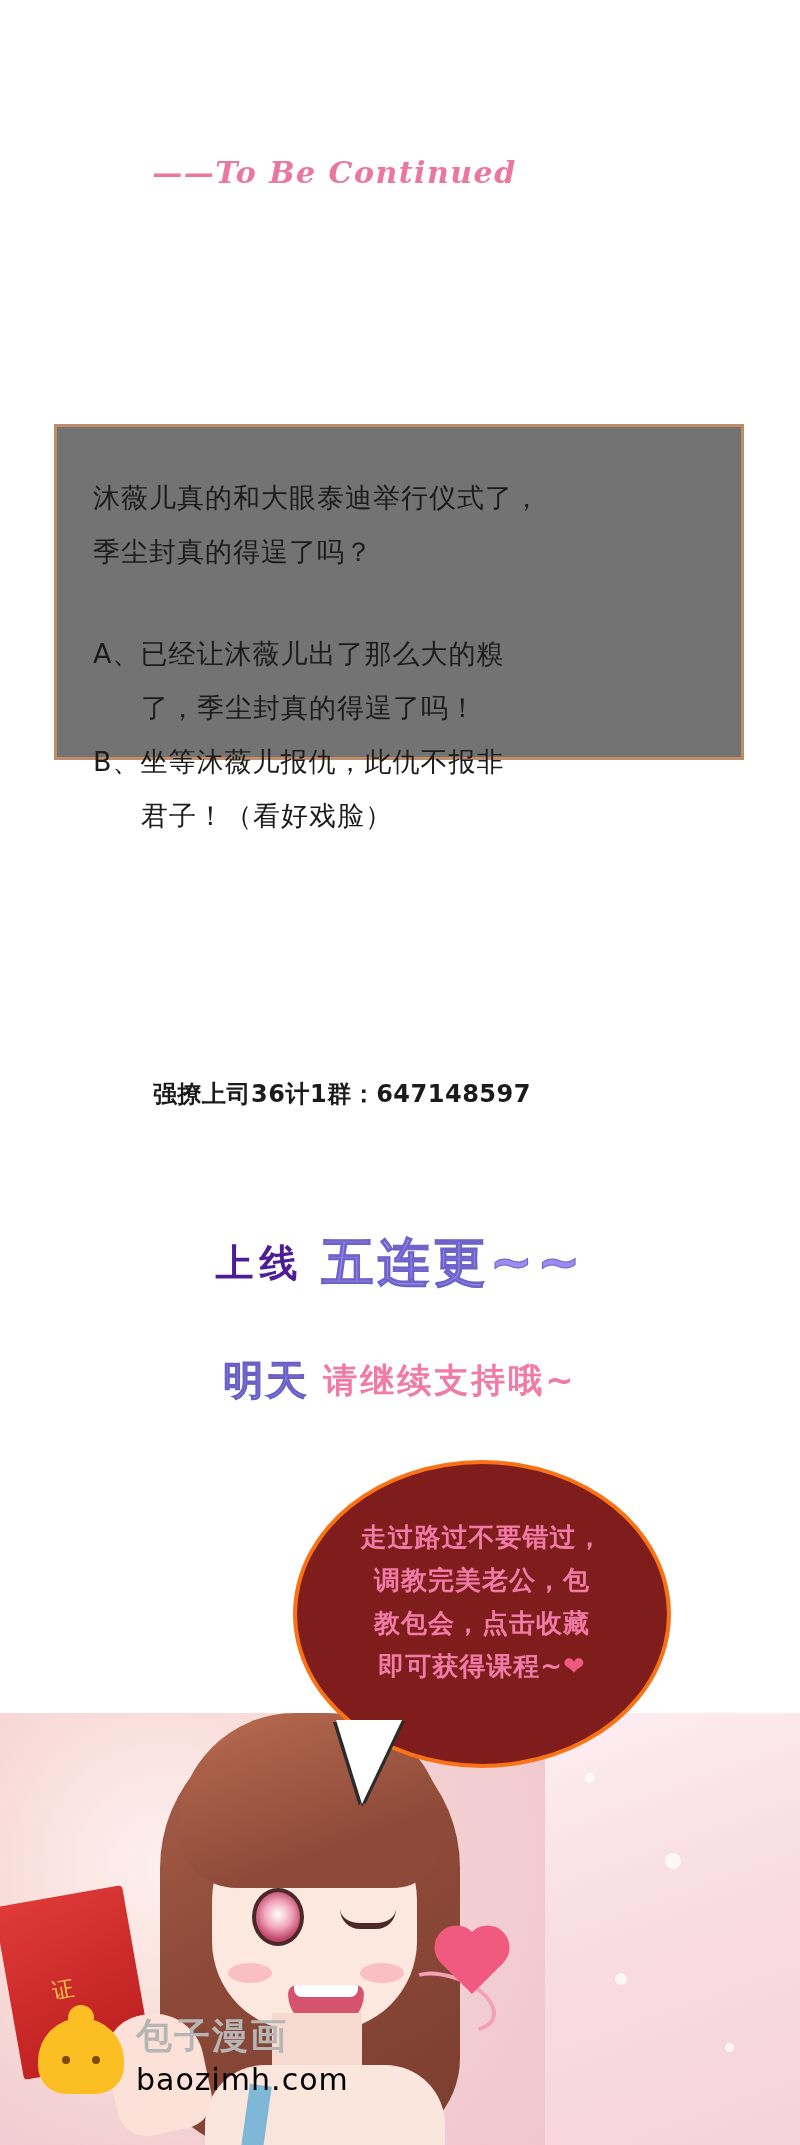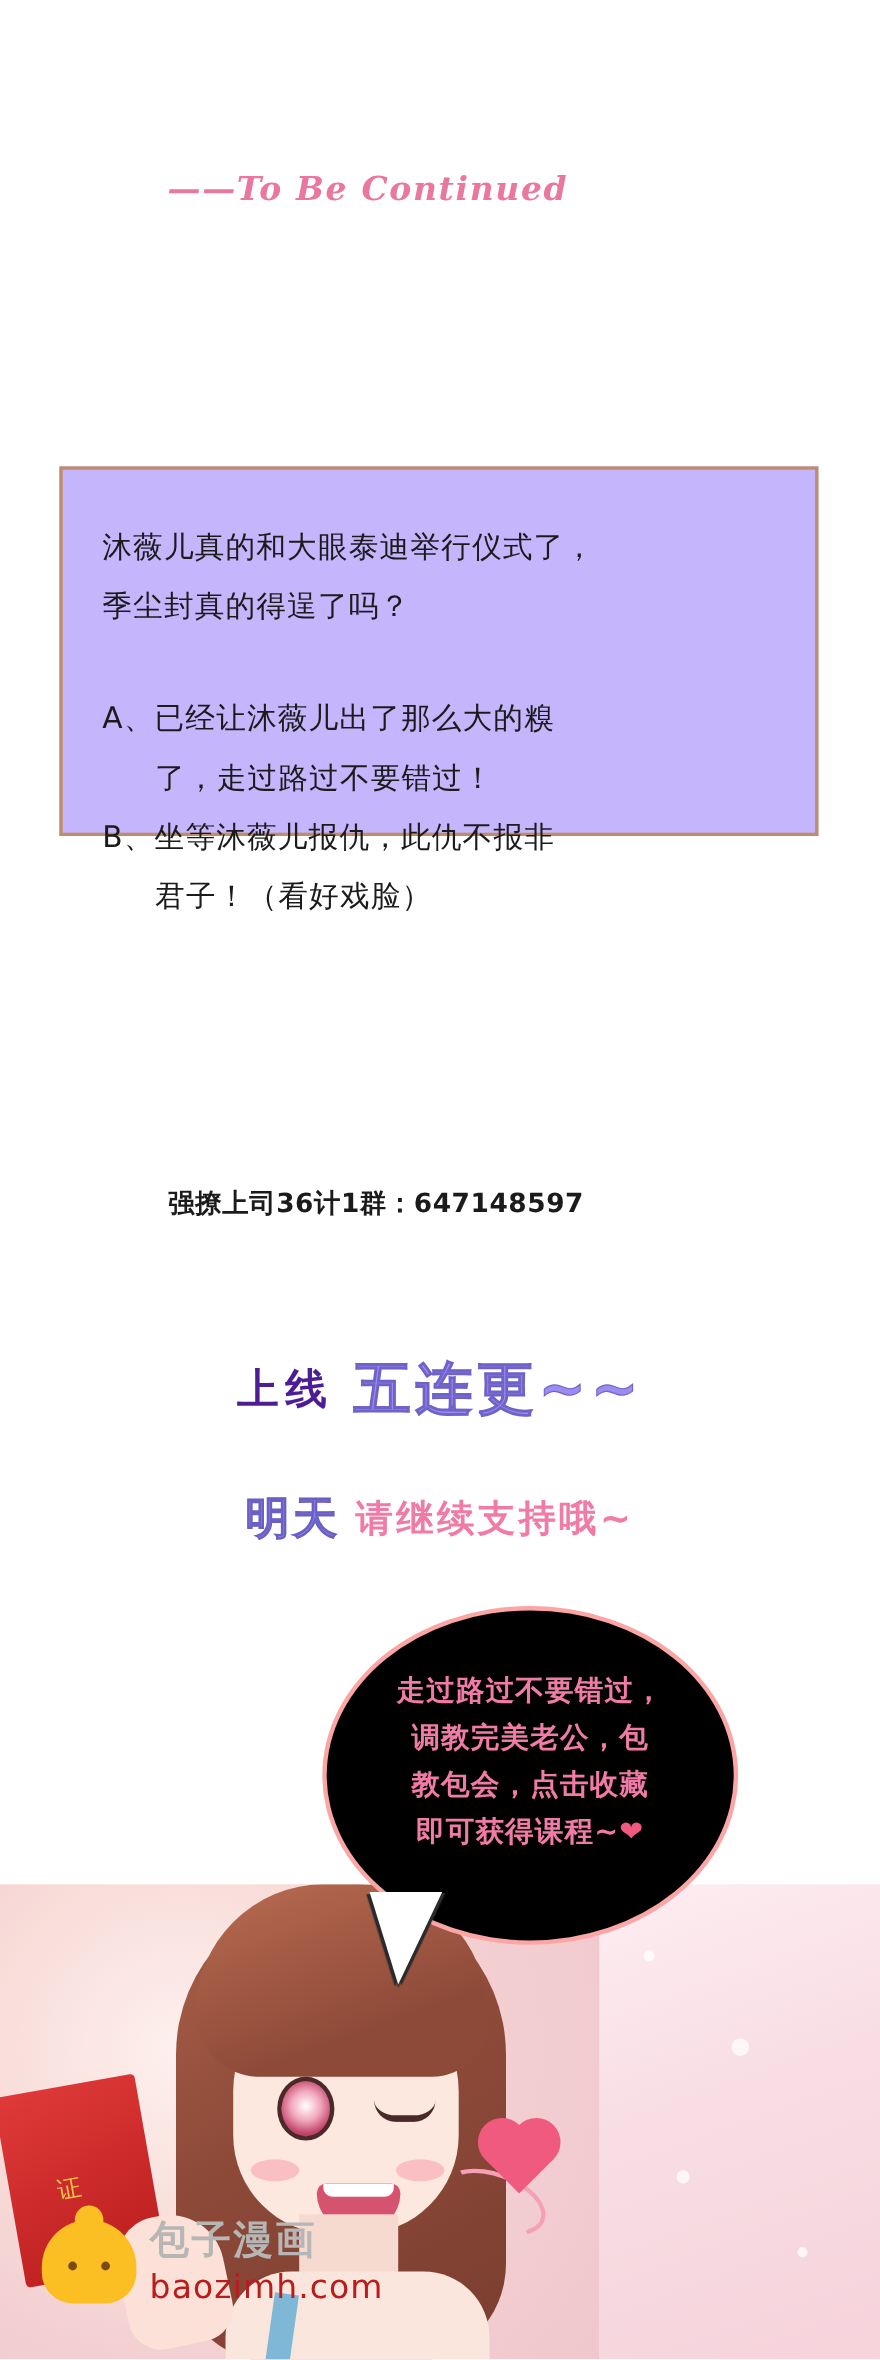--- a/index.html
+++ b/index.html
@@ -41,21 +41,21 @@
 
   
   .qbox {
     position: absolute;
     left: 54px;
     top: 424px;
     width: 690px;
     height: 336px;
     border: 3px solid #c08c6a;
     box-sizing: border-box;
-    background: #c4b5fd;
+    background: #737373;
   }
   .qbox .inner {
     position: absolute;
     left: 36px;
     top: 44px;
     right: 28px;
   }
   .q-line {
     font-size: 27px;
     line-height: 54px;
@@ -322,22 +322,22 @@
     transform: rotate(20deg);
   }
 
   
   .bubble {
     position: absolute;
     left: 293px;
     top: 1460px;
     width: 370px;
     height: 300px;
-    background: #000000;
-    border: 4px solid #fca5a5;
+    background: #7f1d1d;
+    border: 4px solid #f97316;
     border-radius: 50% 50% 50% 50%;
     z-index: 5;
   }
   .bubble-tail {
     position: absolute;
     left: 336px;
     top: 1720px;
     width: 0; height: 0;
     border-left: 26px solid transparent;
     border-right: 40px solid transparent;
@@ -398,40 +398,40 @@
     font-size: 36px;
     font-weight: bold;
     color: #b6b6b6;
     letter-spacing: 2px;
   }
   .wm-sub {
     position: absolute;
     left: 98px; top: 52px;
     font-family: "DejaVu Sans", sans-serif;
     font-size: 30px;
-    color: #b91c1c;
+    color: #000000;
     letter-spacing: 1px;
   }
 </style>
 </head>
 <body>
 
 <div class="page">
 
   <div class="tbc">——To Be Continued</div>
 
   <div class="qbox">
     <div class="inner">
       <div class="q-line">沐薇儿真的和大眼泰迪举行仪式了，</div>
       <div class="q-line">季尘封真的得逞了吗？</div>
     </div>
     <div class="opts">
       <div class="opt">
         <span>A、</span><span>已经让沐薇儿出了那么大的糗</span>
-        <span class="hang">了，走过路过不要错过！</span>
+        <span class="hang">了，季尘封真的得逞了吗！</span>
       </div>
       <div class="opt">
         <span>B、</span><span>坐等沐薇儿报仇，此仇不报非</span>
         <span class="hang">君子！（看好戏脸）</span>
       </div>
     </div>
   </div>
 
   <div class="group-line">强撩上司36计1群：647148597</div>
 

